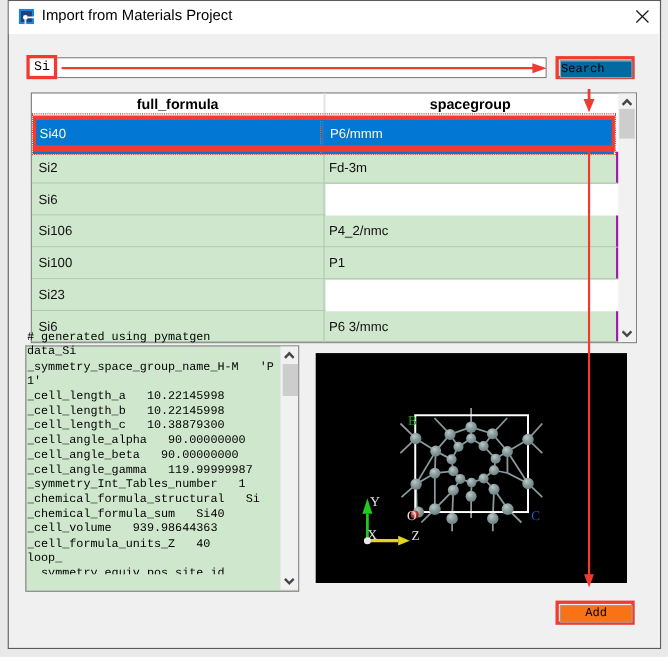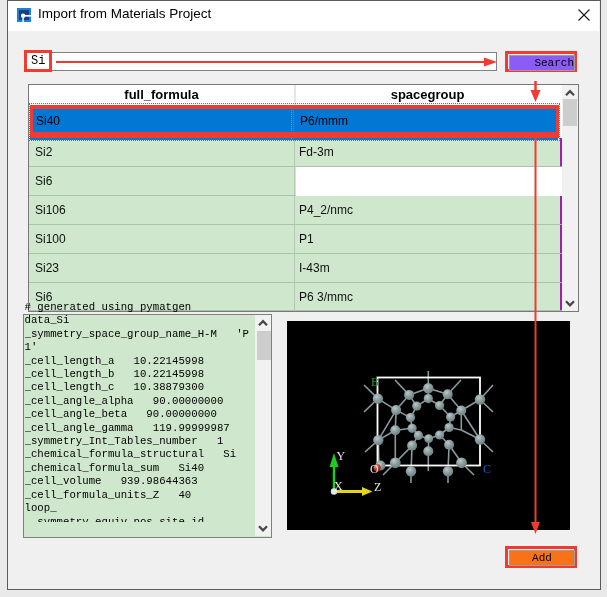--- a/index.html
+++ b/index.html
@@ -8,34 +8,34 @@
   .abs{position:absolute;}
   #win{left:7px;top:0;width:592px;height:588px;border:1px solid #5c5c5c;background:#f0f0f0;}
   #titlebar{left:8px;top:1px;width:591px;height:30px;background:#ffffff;}
   #title{left:38px;top:6px;font-size:13.5px;color:#000;}
   
   #searchinput{left:26px;top:52px;width:469px;height:17px;background:#fff;border:1px solid #808080;}
   .redbox{border:3px solid #f13a30;}
   #sibox{left:24px;top:50px;width:22px;height:16px;background:#fff;}
   #sitext{left:31px;top:54px;font-family:"Liberation Mono",monospace;font-size:12px;color:#000;}
   #searchredbox{left:505px;top:51px;width:66px;height:15px;}
-  #searchbtn{left:509px;top:55px;width:64px;height:14px;background:#8b5cf6;border:1px solid #9d9d9d;
-     font-family:"Liberation Mono",monospace;font-size:11px;text-align:right;line-height:14px;}
+  #searchbtn{left:509px;top:55px;width:64px;height:14px;background:#0369a1;border:1px solid #9d9d9d;
+     font-family:"Liberation Mono",monospace;font-size:11px;text-align:left;line-height:14px;}
   
   #tbl{left:28px;top:84px;width:549px;height:226px;background:#fff;border:1px solid #787878;}
   .hdr{top:0px;height:24px;font-size:13px;font-weight:bold;text-align:center;line-height:20px;color:#000;}
   .row{height:28px;line-height:28px;font-size:12px;color:#111;}
   .g{background:#cfe7cc;border-bottom:1px solid #abc3a9;}
   .c1{left:0;width:261px;padding-left:6px;}
   .c2{left:266px;width:261px;padding-left:4px;border-right:5px solid #a21caf;}
   #coldivh{left:265px;top:0;width:1.5px;height:24px;background:#e6e6e6;}
   #coldiv{left:265px;top:24px;width:1px;height:202px;background:#b3c6b1;}
   .hdr.c1{padding-left:0;width:265px;border-right:none;}
   .hdr.c2{left:266px;width:265px;padding-left:0;border-right:none;}
-  #bluerow{left:1px;top:24px;width:528px;height:31px;background:#0277d4;color:#000000;font-size:12px;line-height:25px;}
+  #bluerow{left:1px;top:24px;width:528px;height:31px;background:#0277d4;color:#fef9c3;font-size:12px;line-height:25px;}
   #rowredbox{left:0.5px;top:20px;width:523px;height:23px;border:3.5px solid #f13a30;border-top-width:4.5px;border-bottom-width:6px;}
   #rowdash{left:0px;top:18px;width:529px;height:36px;border:1px dotted #f13a30;}
   
   .sb{background:#f1f1f1;}
   .thumb{background:#cdcdcd;}
   
   #cif{left:23px;top:314px;width:247px;height:222px;background:#cfe7cc;border:1px solid #808080;}
   #ciftext{left:24.5px;top:301px;height:221px;width:228px;overflow:hidden;font-family:"Liberation Mono",monospace;font-size:10.7px;line-height:13.4px;
      white-space:pre;color:#000;}
   
@@ -77,21 +77,20 @@
   <div class="abs hdr c1">full_formula</div>
 
   <div class="abs row g c1" style="top:53px">Si2</div>
     <div class="abs row g c2" style="top:53px">Fd-3m</div>
   <div class="abs row g c1" style="top:82px">Si6</div>
   <div class="abs row g c1" style="top:111px">Si106</div>
     <div class="abs row g c2" style="top:111px">P4_2/nmc</div>
   <div class="abs row g c1" style="top:140px">Si100</div>
     <div class="abs row g c2" style="top:140px">P1</div>
   <div class="abs row g c1" style="top:169px">Si23</div>
-    <div class="abs row g c2" style="top:169px">I-43m</div>
   <div class="abs row g c1" style="top:198px;height:27px;">Si6</div>
     <div class="abs row g c2" style="top:198px;height:27px;">P6 3/mmc</div>
   <div class="abs" id="coldivh"></div>
   <div class="abs" id="coldiv"></div>
   <div class="abs row" id="bluerow">
      <span style="position:absolute;left:6px">Si40</span>
      <span style="position:absolute;left:270px">P6/mmm</span>
   </div>
   <div class="abs" style="left:263.5px;top:25px;width:1.5px;height:29px;background:#3e79c0"></div>
   <div class="abs" style="left:262px;top:25px;width:1px;height:29px;border-left:1px dotted #e8742a"></div>

